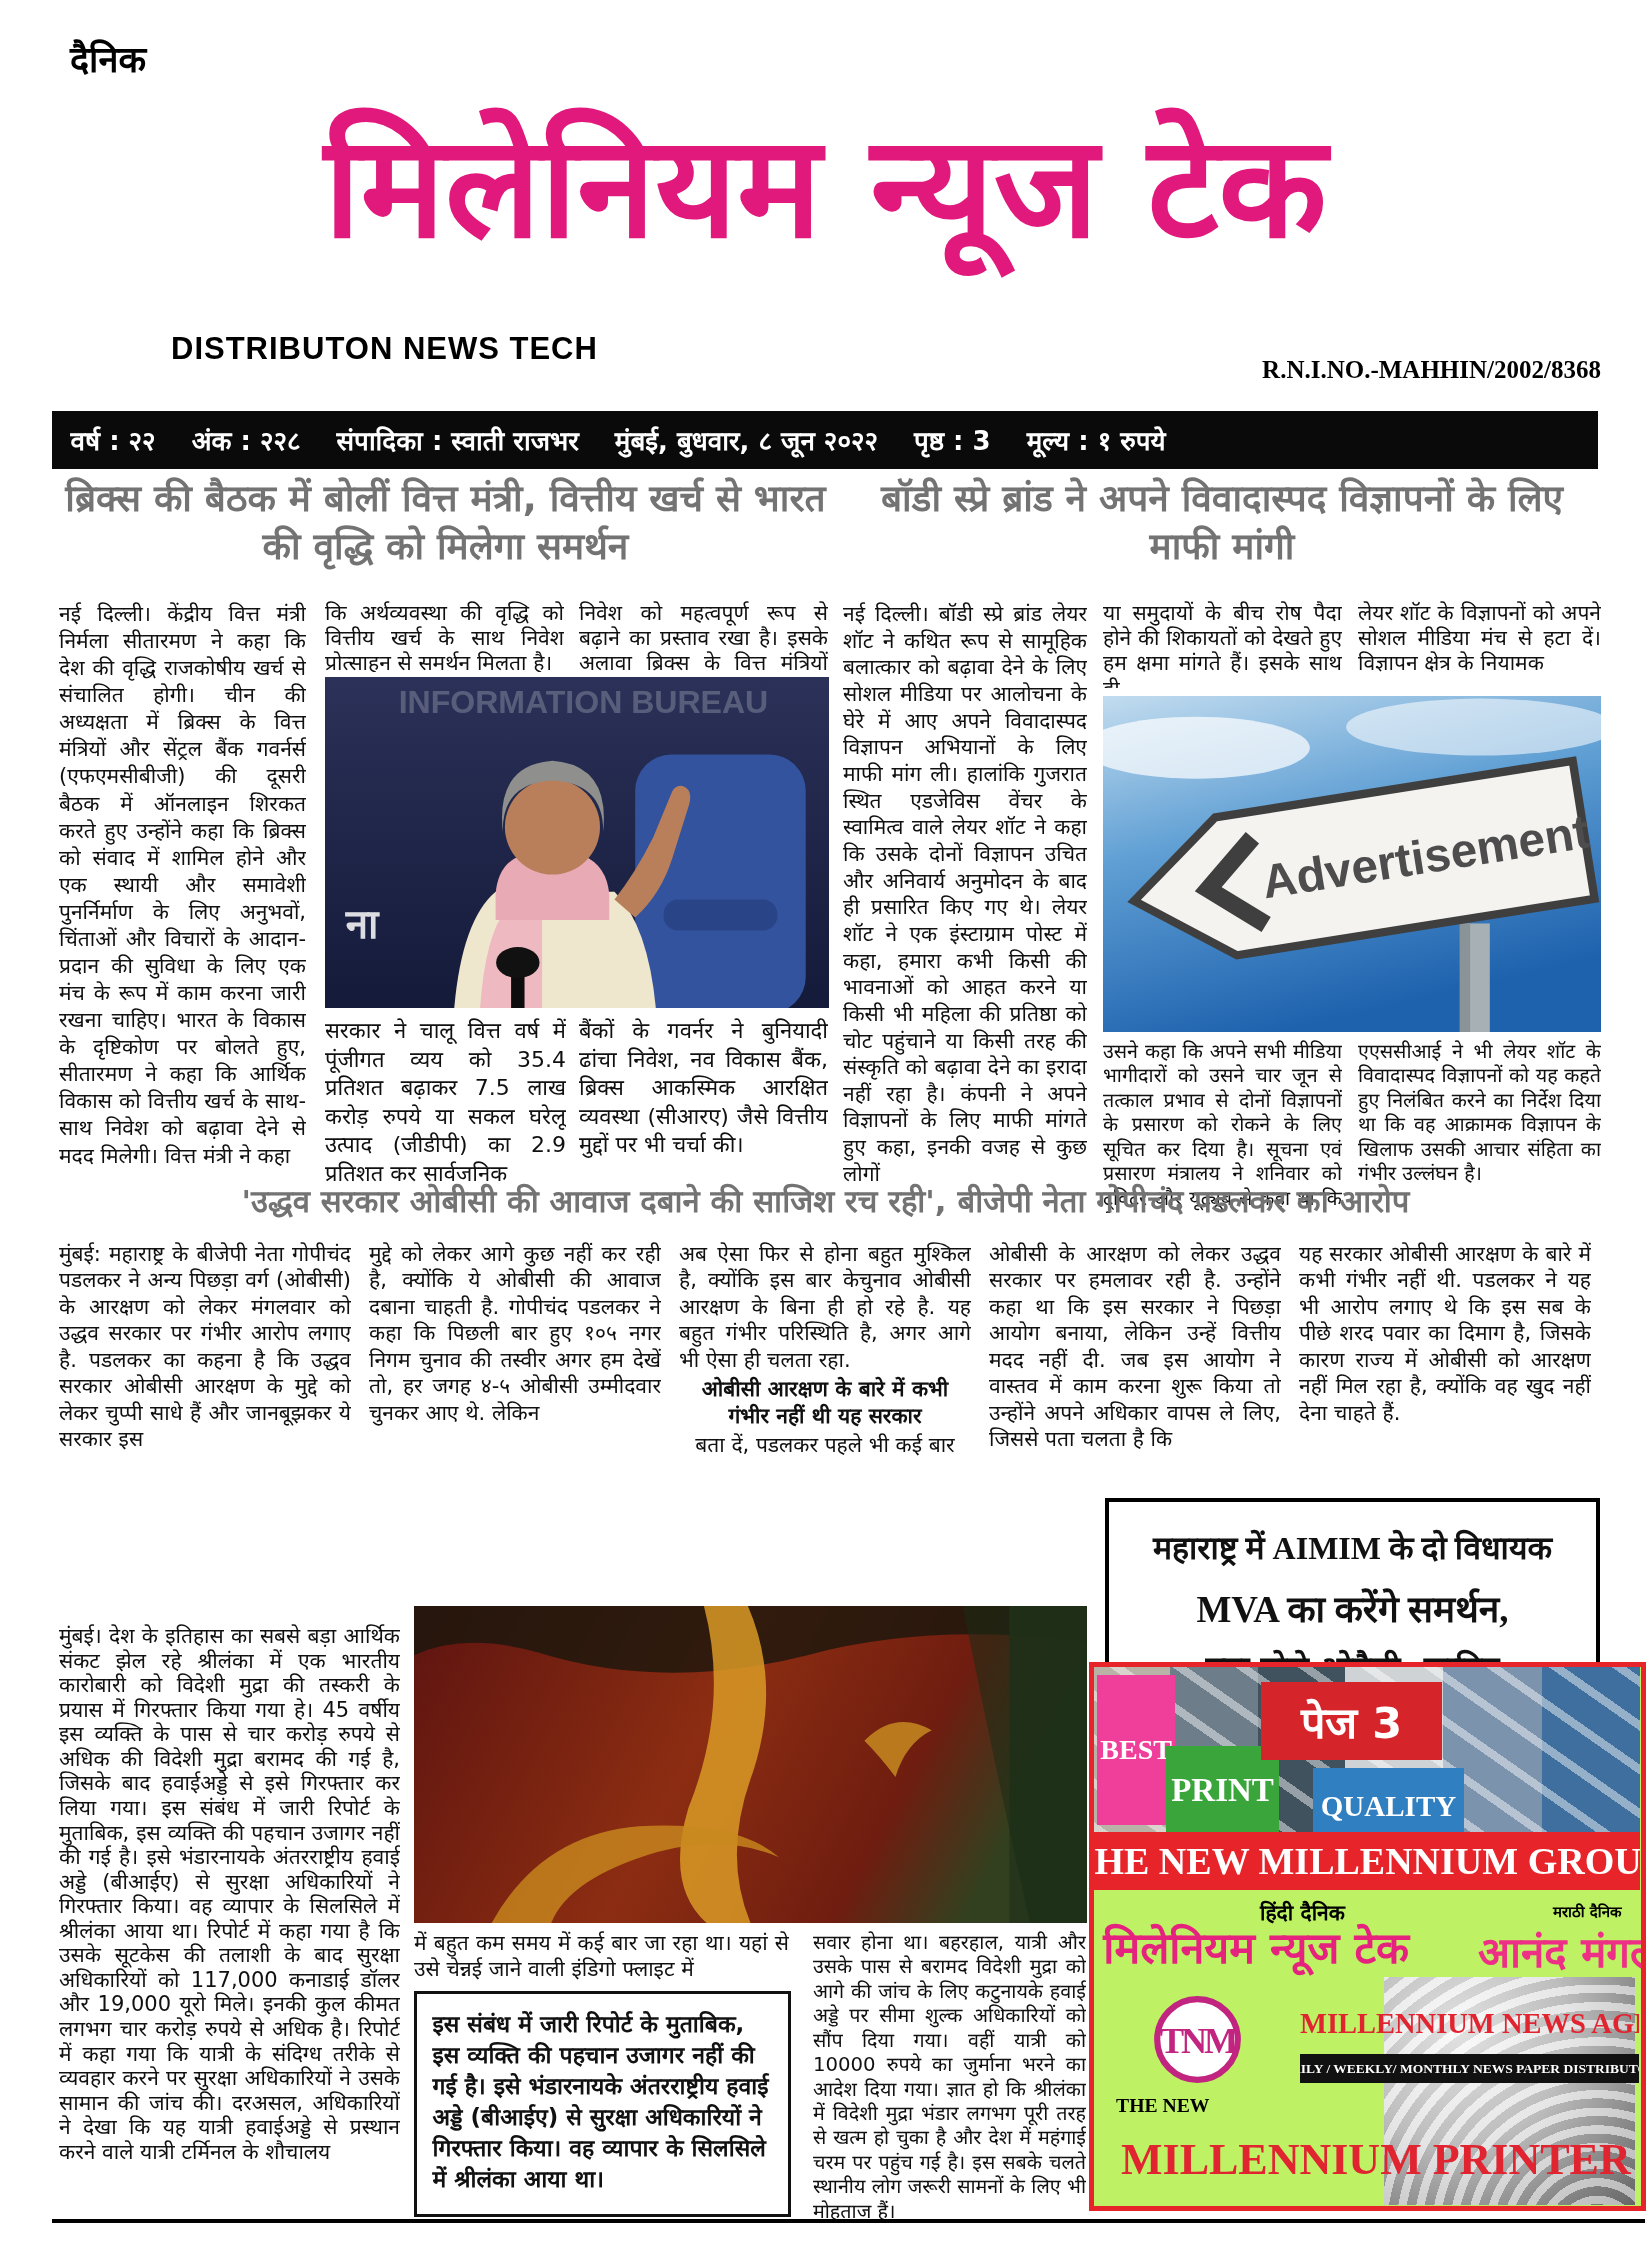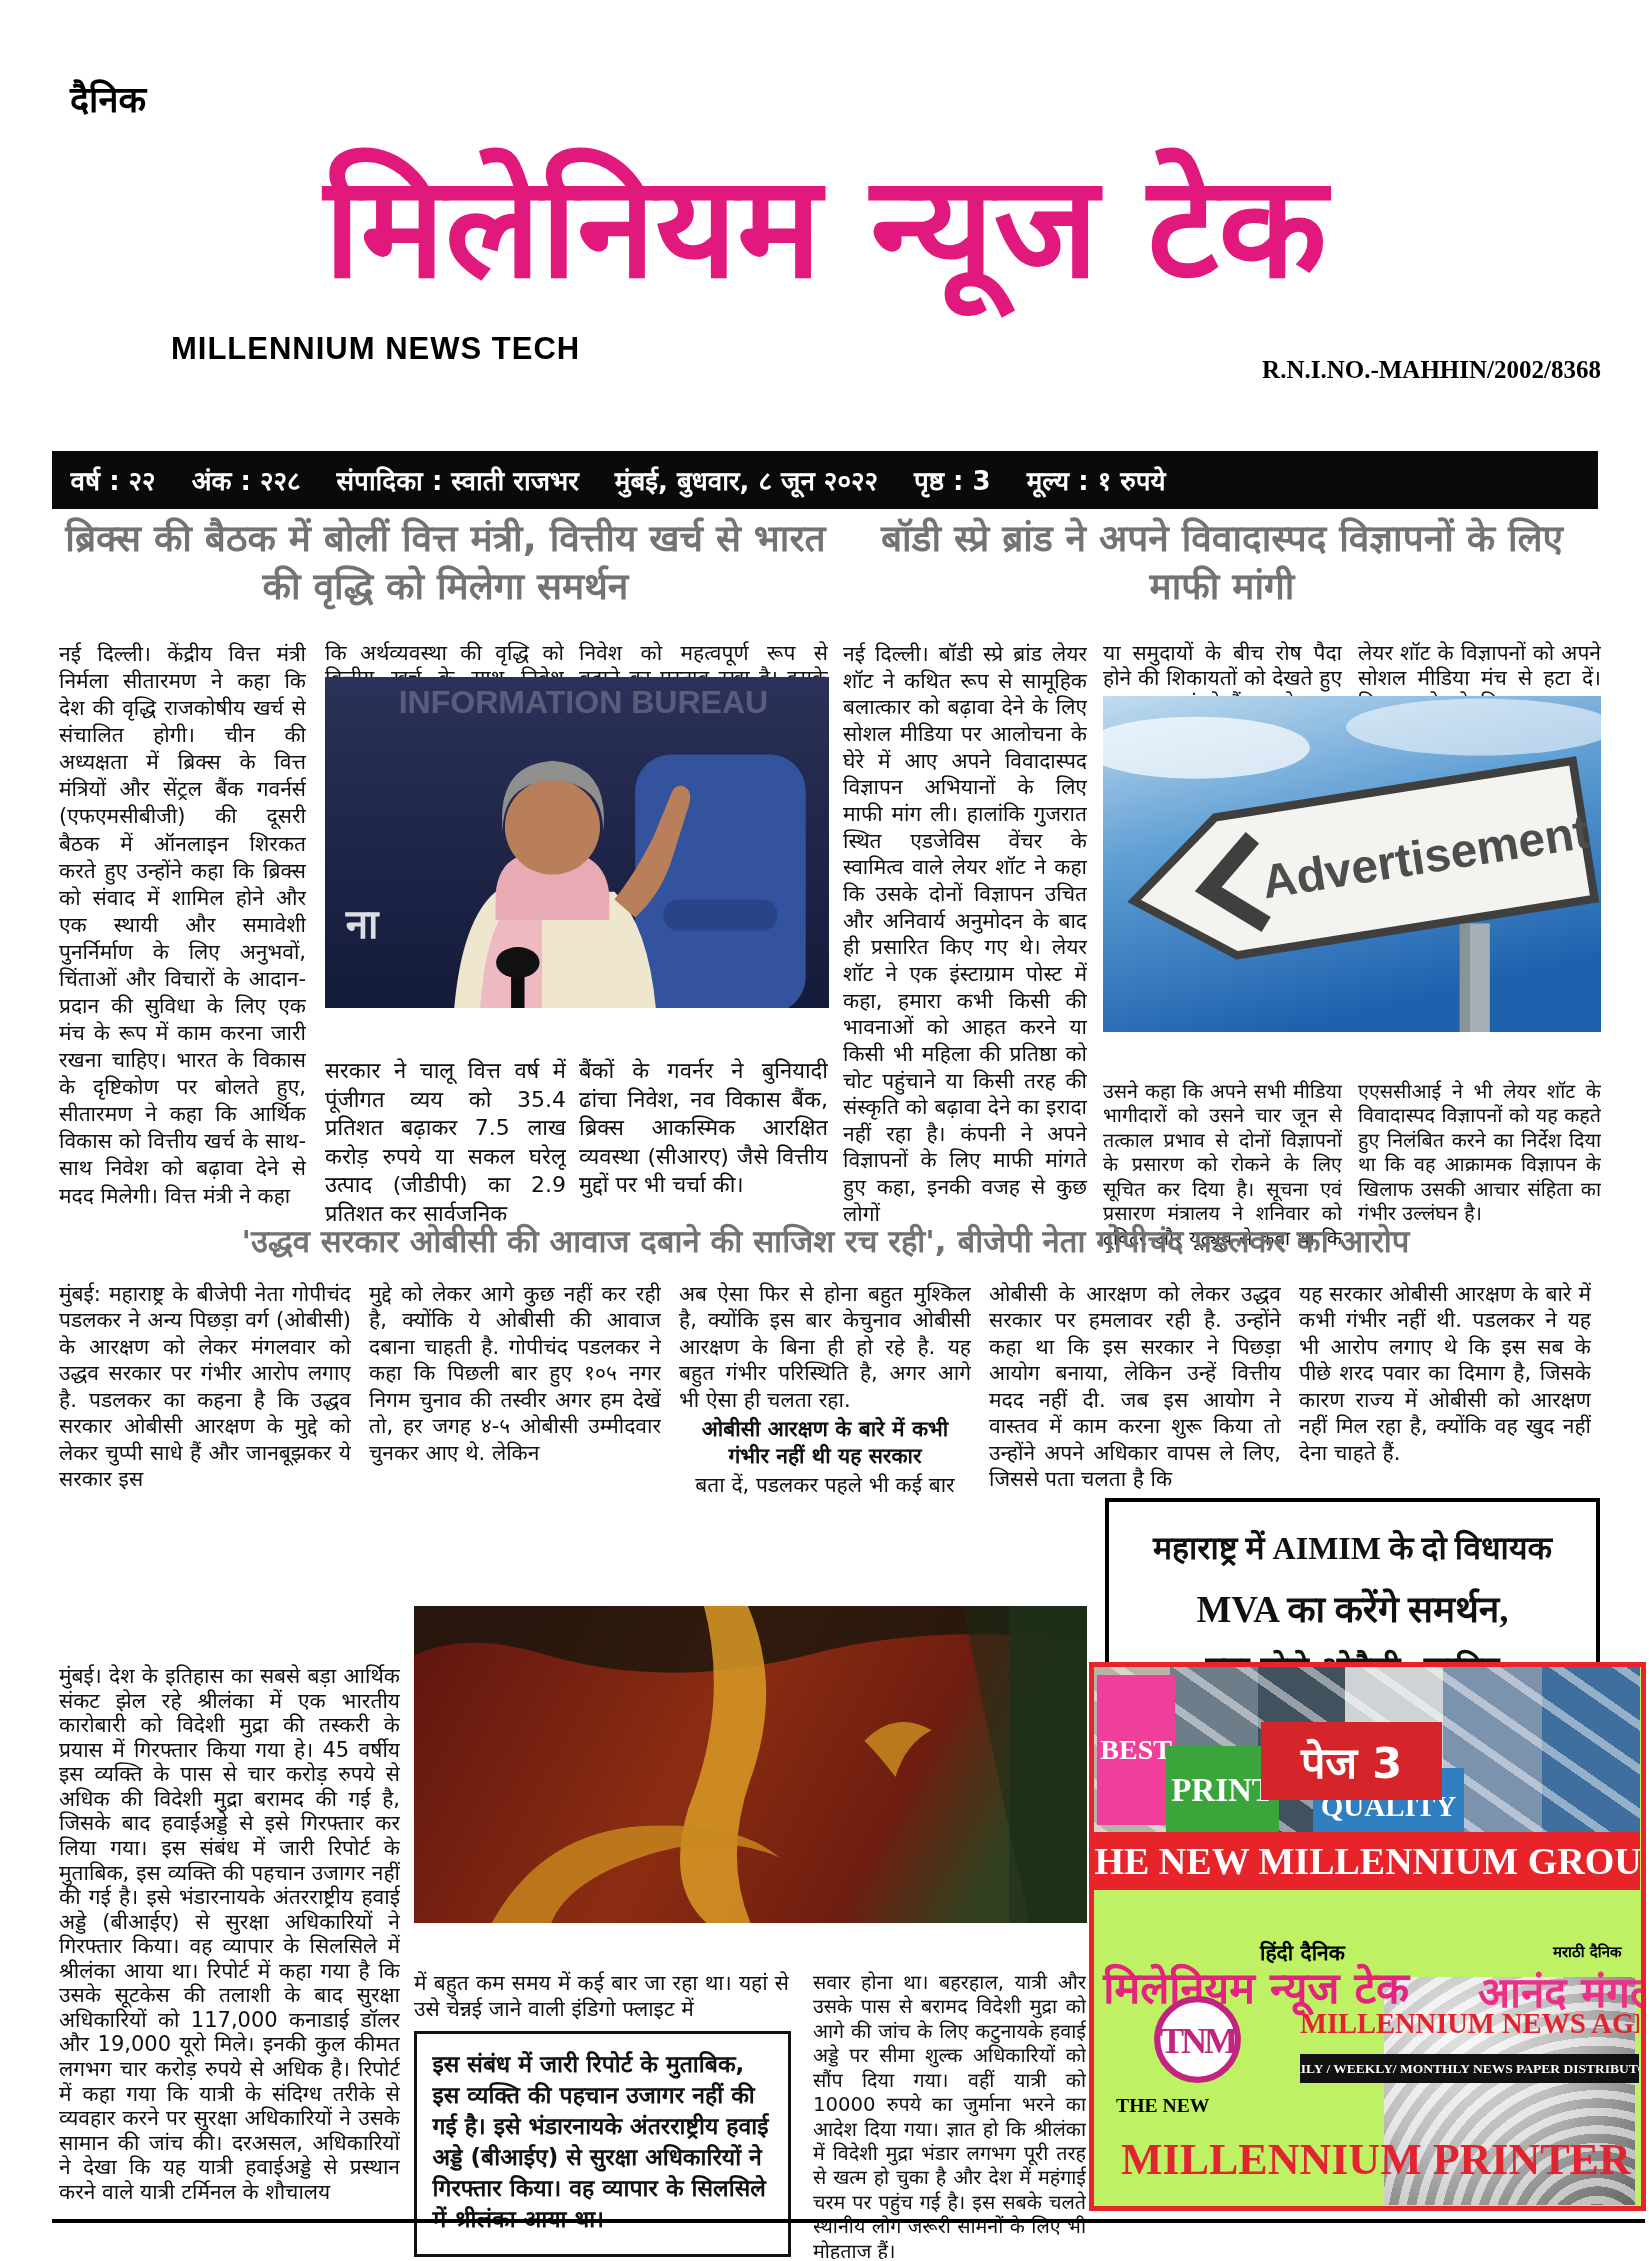--- a/index.html
+++ b/index.html
@@ -1,19 +1,19 @@
 <!DOCTYPE html>
 <html style="font-size:8.3px"><head>
 <meta charset="utf-8">
 <style>
   html,body{margin:0;padding:0;background:#9a9a9a;}
   .page{position:relative;width:1650px;height:2261px;background:#ffffff;overflow:hidden;
         font-family:"DejaVu Sans",sans-serif;color:#111;}
   .abs{position:absolute;}
-  .dev{font-family:"DejaVu Sans","Liberation Sans",sans-serif;margin-top:40px;}
+  .dev{font-family:"DejaVu Sans","Liberation Sans",sans-serif;}
   .serif{font-family:"Liberation Serif","DejaVu Serif",serif;}
   .hl{position:absolute;text-align:center;font-weight:800;color:#737373;line-height:1.3;overflow:hidden;}
   .col{position:absolute;text-align:justify;color:#101010;overflow:hidden;}
   .photo{position:absolute;overflow:hidden;}
   .photo svg{display:block;width:100%;height:100%;}
   .masthead{position:absolute;left:52px;top:71px;width:1547px;height:243px;
             font-size:141px;line-height:233px;font-weight:800;color:#e2197d;text-align:center;
             white-space:nowrap;overflow:hidden;}
   .infobar{position:absolute;left:52px;top:411px;width:1546px;height:58px;background:#0a0a0a;
            display:flex;align-items:center;gap:36px;padding-left:18.6px;box-sizing:border-box;
@@ -37,21 +37,21 @@
       radial-gradient(circle at 30% 25%, #f4f4f4, #cdcdcd 45%, #939393 78%, #6f6f6f);}
   .rule{position:absolute;background:#000;}
 </style>
 </head>
 <body>
 
 <div class="page">
 
   <div class="abs dev" style="left:70px;top:34px;font-size:36px;font-weight:800;color:#000;">दैनिक</div>
   <div class="masthead dev">मिलेनियम न्यूज टेक</div>
-  <div class="abs" style="left:171px;top:331px;font-size:31px;font-weight:800;letter-spacing:1px;color:#000;font-family:'Liberation Sans',sans-serif;">MILLENNIUM NEWS TECH</div>
+  <div class="abs" style="left:171px;top:331px;font-size:31px;font-weight:800;letter-spacing:1px;color:#000;font-family:'Liberation Sans',sans-serif;">DISTRIBUTON NEWS TECH</div>
   <div class="abs serif" style="right:49px;top:356px;font-size:25px;font-weight:700;color:#000;">R.N.I.NO.-MAHHIN/2002/8368</div>
 
   <div class="infobar dev">
     <span>वर्ष : २२</span>
     <span>अंक : २२८</span>
     <span>संपादिका : स्वाती राजभर</span>
     <span>मुंबई, बुधवार, ८ जून २०२२</span>
     <span>पृष्ठ : 3</span>
     <span>मूल्य : १ रुपये</span>
   </div>

